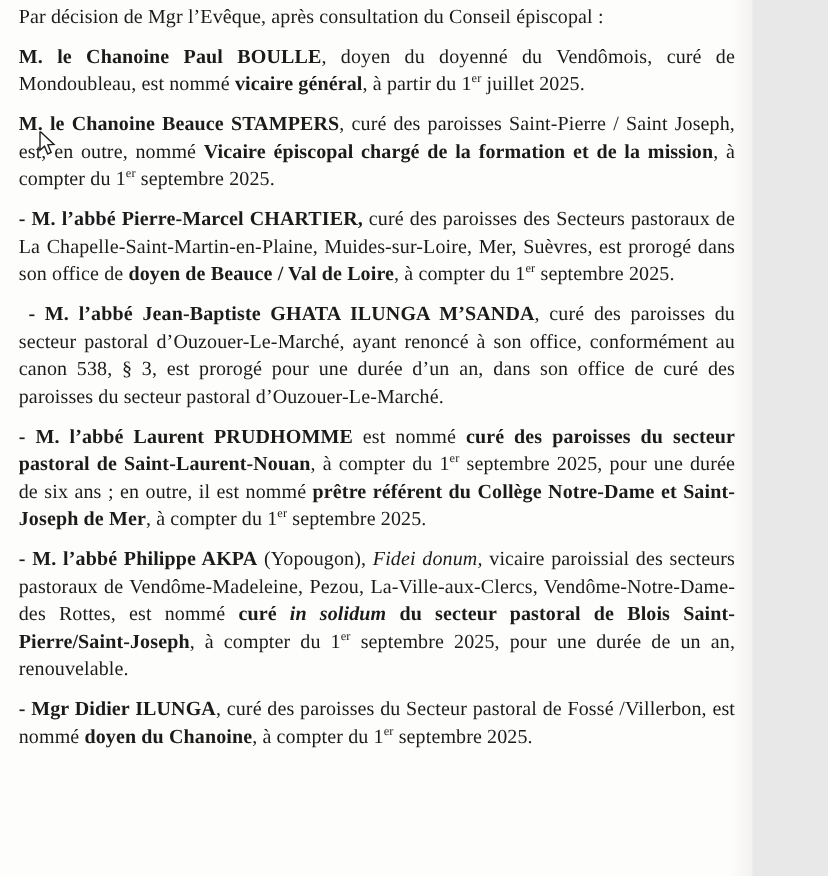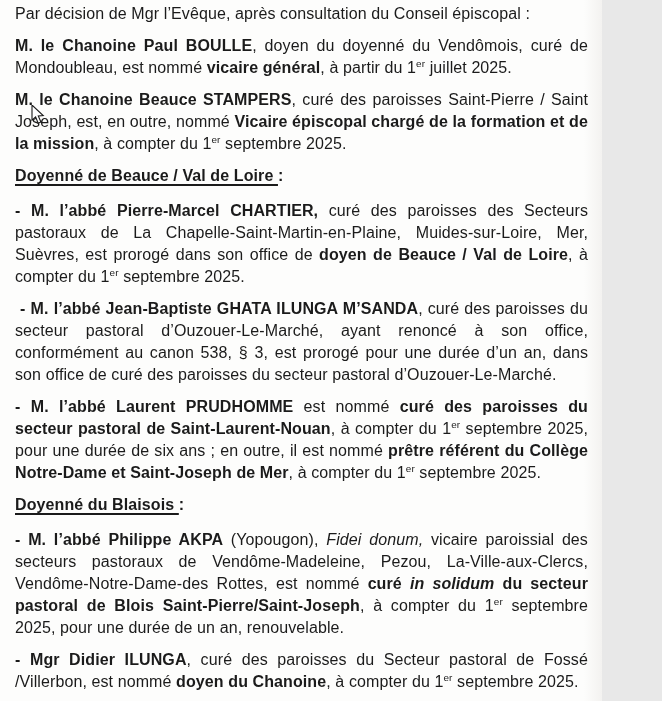--- a/index.html
+++ b/index.html
@@ -6,21 +6,21 @@
     margin: 0; padding: 0;
     background: #e8e8e8;
   }
   .page {
     position: relative;
     width: 602px;
     height: 701px;
     margin: 0;
     background: linear-gradient(to right, #fdfdfc 0%, #fdfdfc 97%, #f3f2f0 100%);
     overflow: hidden;
-    font-family: Liberation Sans, sans-serif;
+    font-family: Liberation Serif, serif;
     color: #1b1b1b;
     box-sizing: border-box;
     padding: 3px 14px 0 15px;
   }
   .para, .heading {
     margin: 0 0 10px 0;
     font-size: 16px;
     line-height: 22px;
     text-align: justify;
     letter-spacing: 0.1px;
@@ -53,25 +53,23 @@
   }
 </style>
 </head>
 <body>
 
 <div class="page">
   <div id="doc-body">
       <p class="para"><span class="run-r">Par décision de Mgr l’Evêque, après consultation du Conseil épiscopal :</span></p>
       <p class="para"><span class="run-b">M. le Chanoine Paul BOULLE</span><span class="run-r">, doyen du doyenné du Vendômois, curé de Mondoubleau, est nommé </span><span class="run-b">vicaire général</span><span class="run-r">, à partir du 1</span><sup class="run-sup">er</sup><span class="run-r"> juillet 2025.</span></p>
       <p class="para"><span class="run-b">M. le Chanoine Beauce STAMPERS</span><span class="run-r">, curé des paroisses Saint-Pierre / Saint Joseph, est, en outre, nommé </span><span class="run-b">Vicaire épiscopal chargé de la formation et de la mission</span><span class="run-r">, à compter du 1</span><sup class="run-sup">er</sup><span class="run-r"> septembre 2025.</span></p>
-      <p class="heading"><span class="run-bu">Doyenné de Beauce / Val de Loire </span><span class="run-b">:</span></p>
       <p class="para"><span class="run-b">- M. l’abbé Pierre-Marcel CHARTIER,</span><span class="run-r"> curé des paroisses des Secteurs pastoraux de La Chapelle-Saint-Martin-en-Plaine, Muides-sur-Loire, Mer, Suèvres, est prorogé dans son office de </span><span class="run-b">doyen de Beauce / Val de Loire</span><span class="run-r">, à compter du 1</span><sup class="run-sup">er</sup><span class="run-r"> septembre 2025.</span></p>
       <p class="para"><span class="run-b">&nbsp;- M. l’abbé Jean-Baptiste GHATA ILUNGA M’SANDA</span><span class="run-r">, curé des paroisses du secteur pastoral d’Ouzouer-Le-Marché, ayant renoncé à son office, conformément au canon 538, § 3, est prorogé pour une durée d’un an, dans son office de curé des paroisses du secteur pastoral d’Ouzouer-Le-Marché.</span></p>
       <p class="para"><span class="run-b">- M. l’abbé Laurent PRUDHOMME</span><span class="run-r"> est nommé </span><span class="run-b">curé des paroisses du secteur pastoral de Saint-Laurent-Nouan</span><span class="run-r">, à compter du 1</span><sup class="run-sup">er</sup><span class="run-r"> septembre 2025, pour une durée de six ans ; en outre, il est nommé </span><span class="run-b">prêtre référent du Collège Notre-Dame et Saint-Joseph de Mer</span><span class="run-r">, à compter du 1</span><sup class="run-sup">er</sup><span class="run-r"> septembre 2025.</span></p>
-      <p class="heading"><span class="run-bu">Doyenné du Blaisois </span><span class="run-b">:</span></p>
       <p class="para"><span class="run-b">- M. l’abbé Philippe AKPA</span><span class="run-r"> (Yopougon), </span><span class="run-i">Fidei donum,</span><span class="run-r"> vicaire paroissial des secteurs pastoraux de Vendôme-Madeleine, Pezou, La-Ville-aux-Clercs, Vendôme-Notre-Dame-des Rottes, est nommé </span><span class="run-b">curé </span><span class="run-bi">in solidum</span><span class="run-b"> du secteur pastoral de Blois Saint-Pierre/Saint-Joseph</span><span class="run-r">, à compter du 1</span><sup class="run-sup">er</sup><span class="run-r"> septembre 2025, pour une durée de un an, renouvelable.</span></p>
       <p class="para"><span class="run-b">- Mgr Didier ILUNGA</span><span class="run-r">, curé des paroisses du Secteur pastoral de Fossé /Villerbon, est nommé </span><span class="run-b">doyen du Chanoine</span><span class="run-r">, à compter du 1</span><sup class="run-sup">er</sup><span class="run-r"> septembre 2025.</span></p>
     </div>
 
   <svg class="cursor" id="cursor" viewBox="0 0 14 20" style="left: 31px; top: 105px;">
     <path d="M1,0 L1,15.2 L4.6,11.9 L7.2,18.2 L9.9,17.0 L7.3,10.9 L12.2,10.6 Z" fill="#ffffff" stroke="#1b1b1b" stroke-width="1.1"></path>
   </svg>
 </div>
 
 </body></html>

